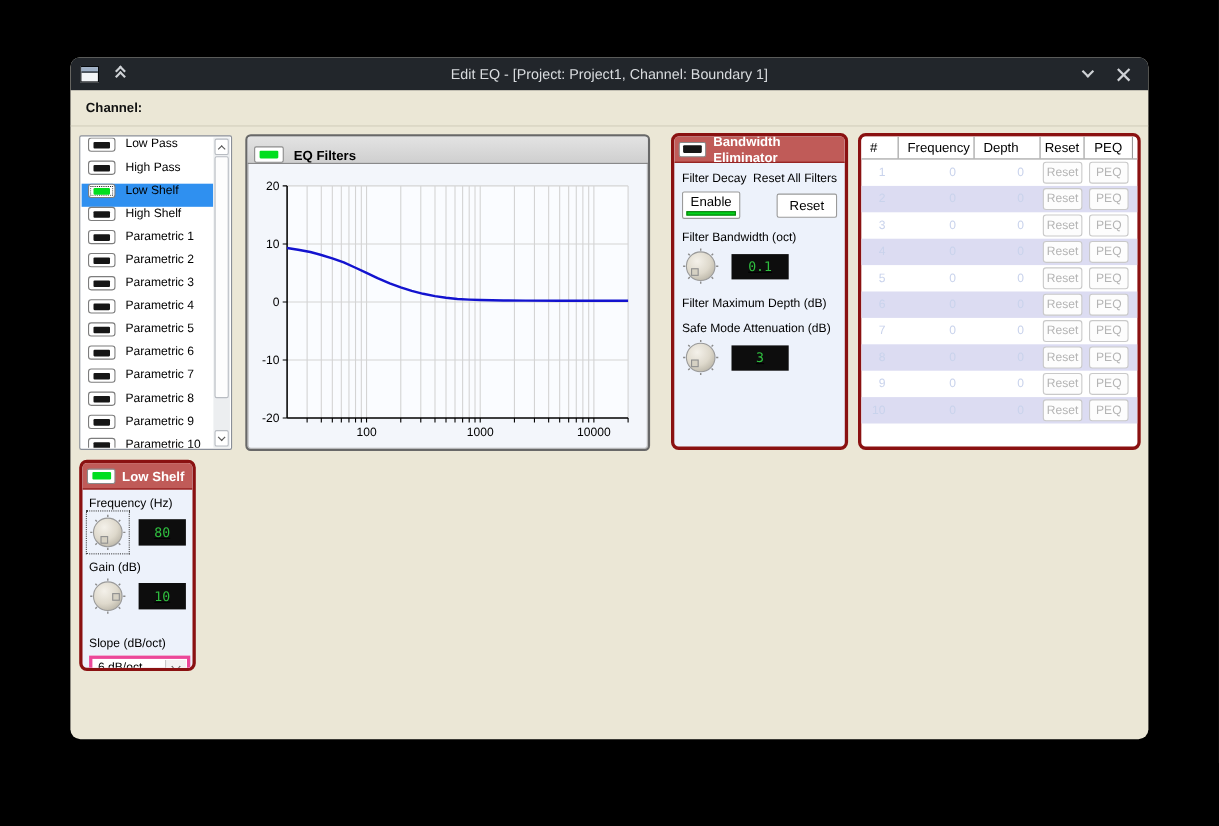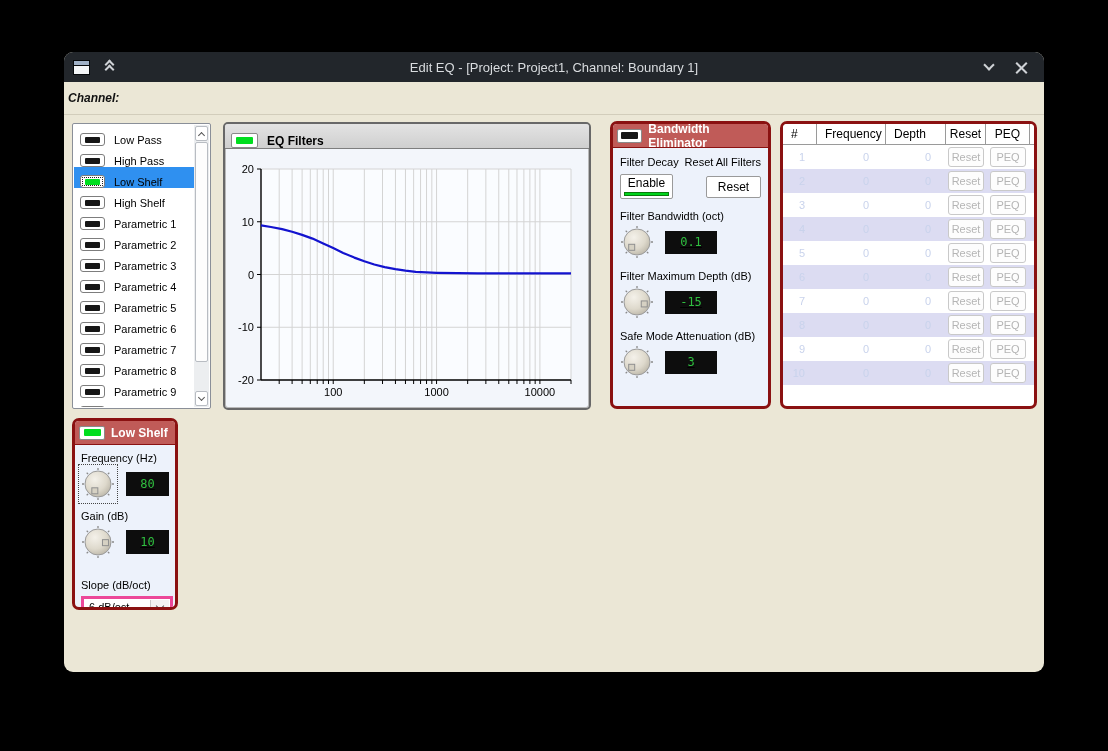--- a/index.html
+++ b/index.html
@@ -16,33 +16,33 @@
   .shade-btn i { position:absolute; left:4px; width:7px; height:7px; border-right:2px solid #cfd2d6; border-bottom:2px solid #cfd2d6; transform:rotate(-135deg); }
   .shade-btn i:nth-child(1){ top:2px; } .shade-btn i:nth-child(2){ top:7px; }
   .win-title { position:absolute; left:50%; transform:translateX(-50%); font-size:13px; white-space:nowrap; }
   .win-btns { margin-left:auto; display:flex; align-items:center; gap:22px; margin-right:16px; }
   .chv-down { width:8px; height:8px; border-right:2px solid #cfd2d6; border-bottom:2px solid #cfd2d6; transform:rotate(45deg); margin-top:-4px; cursor:pointer; }
   .x-ico { position:relative; width:13px; height:13px; cursor:pointer; }
   .x-ico::before,.x-ico::after { content:""; position:absolute; left:-1px; top:6px; width:15px; height:2px; background:#cfd2d6; }
   .x-ico::before{ transform:rotate(45deg);} .x-ico::after{ transform:rotate(-45deg); }
 
   
-  .channelbar { height:33px; display:flex; align-items:center; padding-left:4px; gap:9px; border-bottom:1px solid #d2cdbb;font-style:italic; }
+  .channelbar { height:33px; display:flex; align-items:center; padding-left:14px; gap:9px; border-bottom:1px solid #d2cdbb; }
   .ch-label { font-size:12px; font-weight:bold; color:#111; }
   .combo { width:198px; height:21px; background:#fff; border:1px solid #707070; display:flex; align-items:center; gap:5px; padding-left:4px; position:relative; font-size:11px; }
   .circ-ico { width:14px; height:14px; border:1px solid #8a8a8a; border-radius:50%; position:relative; flex:none; }
   .circ-ico::before { content:""; position:absolute; left:3px; top:5px; width:5px; height:5px; border-left:1.5px solid #8a8a8a; border-top:1.5px solid #8a8a8a; transform:rotate(45deg); }
   .circ-ico::after { content:""; position:absolute; left:3px; top:8px; width:5px; height:5px; border-left:1.5px solid #8a8a8a; border-top:1.5px solid #8a8a8a; transform:rotate(45deg); }
   .combo-arrow { position:absolute; right:1px; top:1px; bottom:1px; width:17px; background:linear-gradient(#fdfdfd,#e4e2da); border-left:1px solid #9a9a9a; display:flex; align-items:center; justify-content:center; cursor:pointer; }
   .tri-down { width:0; height:0; border-left:4px solid transparent; border-right:4px solid transparent; border-top:5px solid #1a1a1a; }
 
   
   .listbox { position:absolute; left:8px; top:71px; width:139px; height:286px; background:#fff; border:1px solid #8a8f98; border-radius:2px; overflow:hidden; }
   .list-inner { position:absolute; left:1px; top:1px; bottom:1px; right:16px; overflow:hidden; }
-  .list-item { height:21px; display:flex; align-items:flex-end; gap:9px; padding-left:6px; font-size:11px; color:#000; cursor:pointer; }
+  .list-item { height:21px; display:flex; align-items:flex-start; gap:9px; padding-left:6px; font-size:11px; color:#000; cursor:pointer; }
   .list-item.sel { background:#2f90f0; }
   .led-btn { width:25px; height:13px; background:#fff; border:1px solid #7d7d7d; border-radius:3px; display:flex; align-items:center; justify-content:center; flex:none; cursor:pointer; }
   .led-btn.focus { outline:1px dotted #222; outline-offset:-3px; }
   .led-bar { width:15px; height:6px; background:#161616; border-radius:1px; }
   .led-bar.on { background:#00de1f; }
   .scrollbar { position:absolute; right:1px; top:1px; bottom:1px; width:15px; background:#eceef0; }
   .sb-btn { position:absolute; left:1px; right:1px; height:15px; background:#fff; border:1px solid #b8bcc2; border-radius:2px; display:flex; align-items:center; justify-content:center; cursor:pointer; }
   .sb-btn.up{ top:1px; } .sb-btn.down{ bottom:1px; }
   .sb-chv { width:5px; height:5px; border-right:1.5px solid #555; border-bottom:1.5px solid #555; }
   .sb-chv.u{ transform:rotate(-135deg); margin-top:3px; } .sb-chv.d{ transform:rotate(45deg); margin-top:-2px; }
@@ -347,35 +347,20 @@
                   <line x1="3" y1="17.000000000000004" x2="1" y2="17.000000000000004" stroke="#8a8a8a" stroke-width="1.3"></line>
                   <line x1="7.100505063388333" y1="7.100505063388336" x2="5.686291501015237" y2="5.686291501015242" stroke="#8a8a8a" stroke-width="1.3"></line>
                   <circle cx="17" cy="17" r="13" fill="url(#knobGrad)" stroke="#9a9a9a"></circle>
                   <rect x="8.696699141100893" y="19.303300858899107" width="6" height="6" fill="#d6d1c3" stroke="#8f8f8f"></rect>
                 </svg></div>
               <div class="lcd">0.1</div>
             </div>
           </div>
           <div class="knob-group">
             <div>Filter Maximum Depth (dB)</div>
-            <div class="knob-row">
-              <div class="knob-wrap"><svg width="34" height="34">
-                  <line x1="17" y1="3" x2="17" y2="1" stroke="#8a8a8a" stroke-width="1.3"></line>
-                  <line x1="26.899494936611664" y1="7.100505063388335" x2="28.31370849898476" y2="5.686291501015239" stroke="#8a8a8a" stroke-width="1.3"></line>
-                  <line x1="31" y1="17" x2="33" y2="17" stroke="#8a8a8a" stroke-width="1.3"></line>
-                  <line x1="26.899494936611667" y1="26.899494936611664" x2="28.31370849898476" y2="28.31370849898476" stroke="#8a8a8a" stroke-width="1.3"></line>
-                  <line x1="17" y1="31" x2="17.000000000000004" y2="33" stroke="#8a8a8a" stroke-width="1.3"></line>
-                  <line x1="7.100505063388336" y1="26.899494936611667" x2="5.686291501015241" y2="28.313708498984763" stroke="#8a8a8a" stroke-width="1.3"></line>
-                  <line x1="3" y1="17.000000000000004" x2="1" y2="17.000000000000004" stroke="#8a8a8a" stroke-width="1.3"></line>
-                  <line x1="7.100505063388333" y1="7.100505063388336" x2="5.686291501015237" y2="5.686291501015242" stroke="#8a8a8a" stroke-width="1.3"></line>
-                  <circle cx="17" cy="17" r="13" fill="url(#knobGrad)" stroke="#9a9a9a"></circle>
-                  <rect x="21.244443697168013" y="15.941142838268906" width="6" height="6" fill="#d6d1c3" stroke="#8f8f8f"></rect>
-                </svg></div>
-              <div class="lcd">-15</div>
-            </div>
           </div>
           <div class="knob-group">
             <div>Safe Mode Attenuation (dB)</div>
             <div class="knob-row">
               <div class="knob-wrap"><svg width="34" height="34">
                   <line x1="17" y1="3" x2="17" y2="1" stroke="#8a8a8a" stroke-width="1.3"></line>
                   <line x1="26.899494936611664" y1="7.100505063388335" x2="28.31370849898476" y2="5.686291501015239" stroke="#8a8a8a" stroke-width="1.3"></line>
                   <line x1="31" y1="17" x2="33" y2="17" stroke="#8a8a8a" stroke-width="1.3"></line>
                   <line x1="26.899494936611667" y1="26.899494936611664" x2="28.31370849898476" y2="28.31370849898476" stroke="#8a8a8a" stroke-width="1.3"></line>
                   <line x1="17" y1="31" x2="17.000000000000004" y2="33" stroke="#8a8a8a" stroke-width="1.3"></line>

